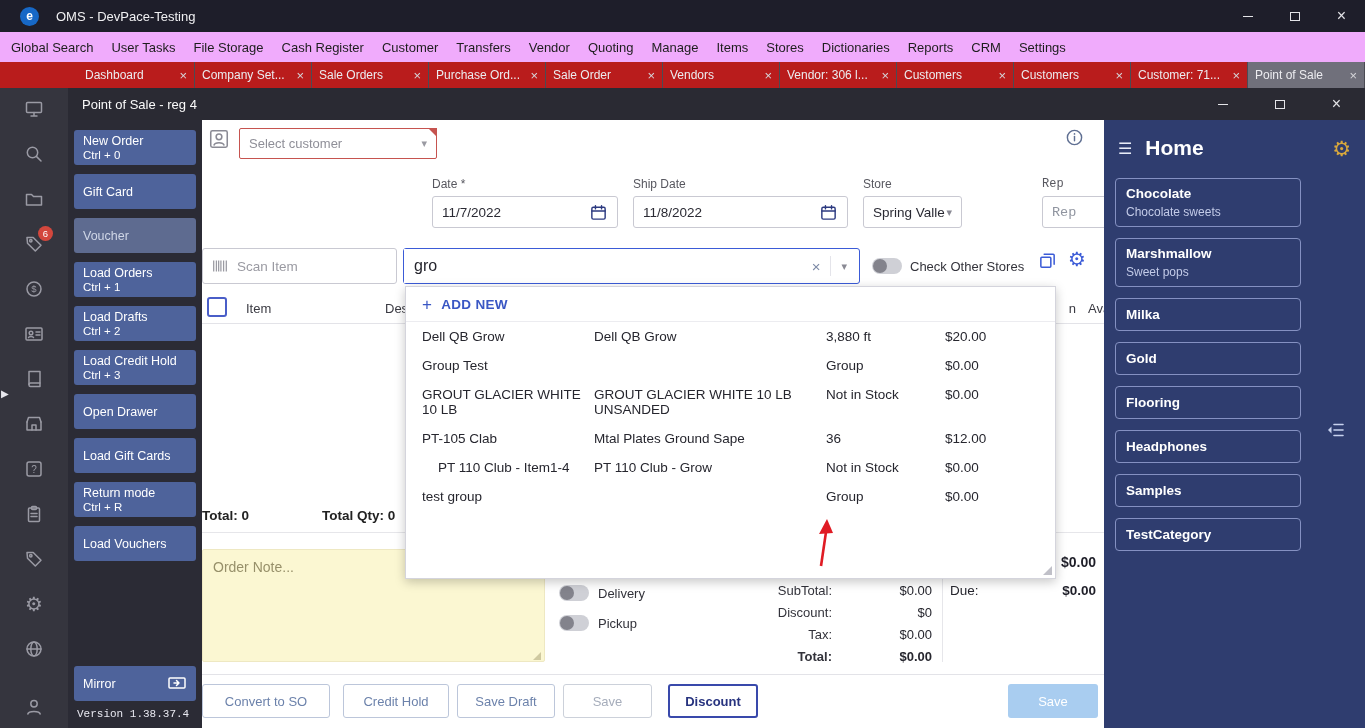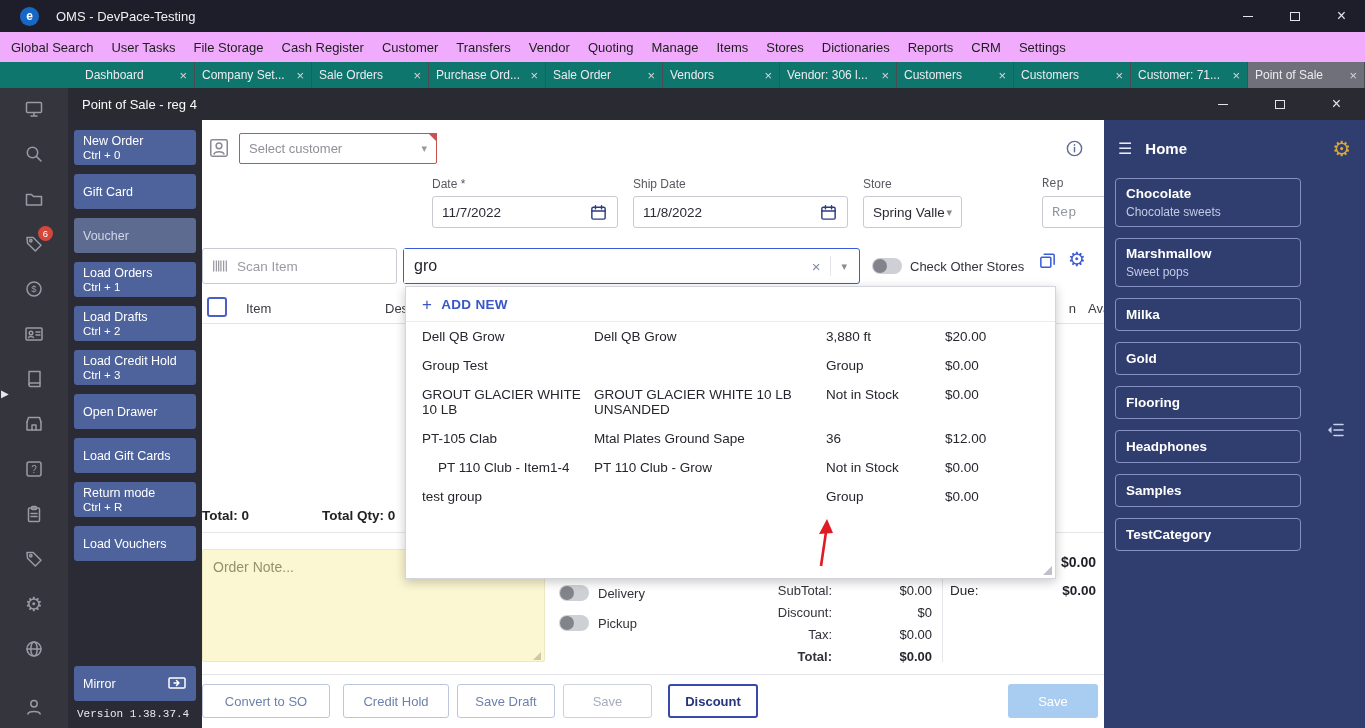--- a/index.html
+++ b/index.html
@@ -16,21 +16,21 @@
   .win-btn { width:47px; height:100%; display:flex; align-items:center; justify-content:center; color:#e4e4e8; }
   .glyph-min { width:10px; height:1px; background:currentColor; }
   .glyph-max { width:10px; height:9px; border:1px solid currentColor; }
   .glyph-close { font-size:16px; line-height:1; }
 
   
   .menubar { position:absolute; top:32px; left:0; right:0; height:30px; background:#f0abfc; display:flex; align-items:center; padding-left:2px; }
   .menu-item { font-size:13px; color:#1e1e1e; padding:0 9px; white-space:nowrap; }
 
   
-  .tabbar { position:absolute; top:62px; left:0; right:0; height:26px; background:#0f766e; display:flex; padding-left:78px; }
+  .tabbar { position:absolute; top:62px; left:0; right:0; height:26px; background:#b91c1c; display:flex; padding-left:78px; }
   .tab { flex:1 1 0; min-width:0; display:flex; align-items:center; color:#ececf0; font-size:12px; padding:0 7px; border-right:1px solid #4b4b54; }
   .tab.active { background:#70707b; }
   .tab-label { flex:1; min-width:0; overflow:hidden; white-space:nowrap; }
   .tab-close { margin-left:5px; font-size:13px; line-height:1; color:#d6d6da; }
 
   
   .app-titlebar { position:absolute; top:88px; left:68px; right:0; height:32px; background:#2a2a33; color:#fafafa; font-size:13px; display:flex; align-items:center; padding-left:14px; }
   .app-controls { margin-left:auto; display:flex; height:100%; }
   .app-controls .win-btn { width:57px; }
 
@@ -49,21 +49,21 @@
   .action-btn .shortcut { font-size:11.5px; margin-top:1px; }
   .action-btn.disabled { background:#5e6b90; color:#cfd6e6; }
   .mirror-btn { flex-direction:row; align-items:center; justify-content:space-between; }
   .mirror-btn svg { width:20px; height:20px; stroke:currentColor; fill:none; stroke-width:1.5; stroke-linecap:round; stroke-linejoin:round; }
   .bottom-group { margin-top:auto; display:flex; flex-direction:column; gap:7px; }
   .version { color:#e8e8f0; font-size:11px; padding-left:3px;font-family:Liberation Mono, monospace; }
 
   
   .main { position:absolute; top:120px; bottom:0; left:202px; width:902px; background:#fff; overflow:hidden; }
 
-  .customer-row { position:absolute; top:8px; left:4px; right:8px; height:40px; display:flex; align-items:center; }
+  .customer-row { position:absolute; top:8px; left:4px; right:8px; height:40px; display:flex; align-items:flex-start; }
   .avatar-box { width:22px; height:22px; color:#8a8a94; margin-left:2px; }
   .avatar-box svg { width:22px; height:22px; stroke:currentColor; fill:none; stroke-width:1.4; stroke-linecap:round; }
   .select-customer { position:relative; margin-left:9px; width:198px; height:31px; border:1px solid #c6534f; border-radius:2px; display:flex; align-items:center; padding:0 9px; font-size:13px; color:#8f8f98; background:#fff; }
   .select-customer .caret { margin-left:auto; color:#9a9aa2; font-size:11px; }
   .red-corner { position:absolute; top:-1px; right:-1px; width:0; height:0; border-top:9px solid #c6534f; border-left:9px solid transparent; }
   .info-icon { margin-left:auto; margin-right:12px; color:#5f6f92; }
   .info-icon svg { width:19px; height:19px; stroke:currentColor; fill:none; stroke-width:1.5; stroke-linecap:round; }
 
   .field { position:absolute; top:57px; }
   .flabel { font-size:12px; color:#57575f; margin-bottom:5px; }
@@ -130,21 +130,21 @@
   .fb-credit { left:141px; width:106px; }
   .fb-draft { left:255px; width:98px; }
   .fb-save { left:361px; width:89px; color:#a6adbb; border-color:#ccd1da; }
   .fb-discount { left:466px; width:90px; border:2px solid #3949ab; color:#27337f; font-weight:bold; }
   .fb-save-primary { left:806px; width:90px; background:#a9cdf0; border:none; color:#fff; }
 
   
   .right-panel { position:absolute; top:120px; bottom:0; left:1104px; width:261px; background:#2f3d6f; color:#fff; }
   .rp-header { position:absolute; top:14px; left:14px; right:14px; height:28px; display:flex; align-items:center; gap:13px; }
   .rp-burger { font-size:16px; color:#e8ecf8; }
-  .rp-title { font-size:15px; font-weight:bold; }
+  .rp-title { font-size:21px; font-weight:bold; }
   .rp-gear { margin-left:auto; font-size:21px; color:#d9a83c; line-height:1; }
   .cat-list { position:absolute; top:58px; left:11px; width:186px; display:flex; flex-direction:column; gap:11px; }
   .cat-btn { border:1px solid #8591c2; border-radius:4px; background:transparent; color:#fff; text-align:left; padding:7px 10px; font-family:inherit; cursor:pointer; min-height:33px; }
   .cat-name { font-size:13.5px; font-weight:bold; }
   .cat-desc { font-size:12px; color:#c3cbe8; margin-top:4px; font-weight:normal; }
   .rp-collapse { position:absolute; left:222px; top:300px; color:#c8d2ee; }
   .rp-collapse svg { width:20px; height:20px; stroke:currentColor; fill:none; stroke-width:1.6; stroke-linecap:round; }
 
   
   .dropdown { position:absolute; left:405px; top:286px; width:651px; height:293px; background:#fff; border:1px solid #d4d4dc; box-shadow:0 3px 10px rgba(0,0,0,.22); z-index:40; }

